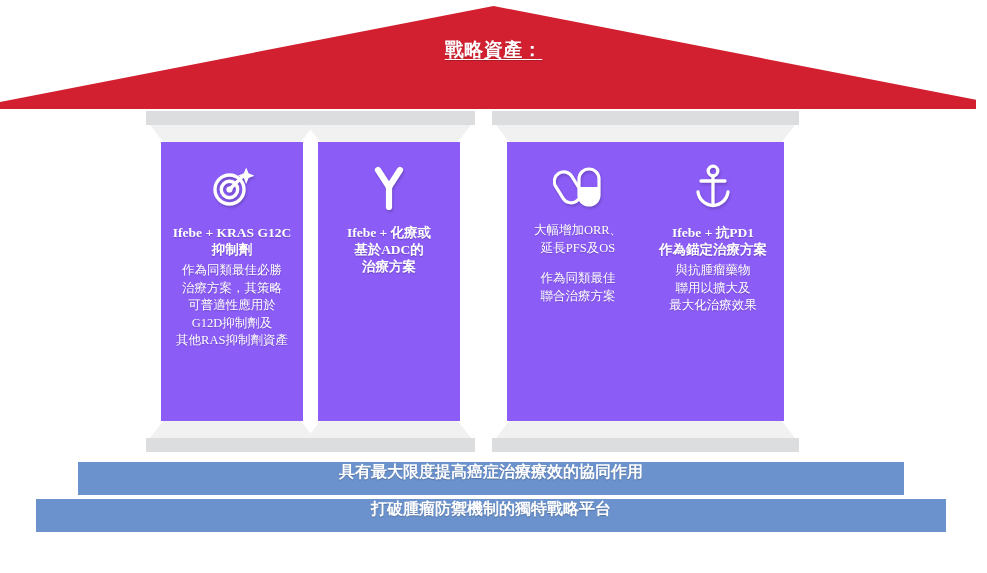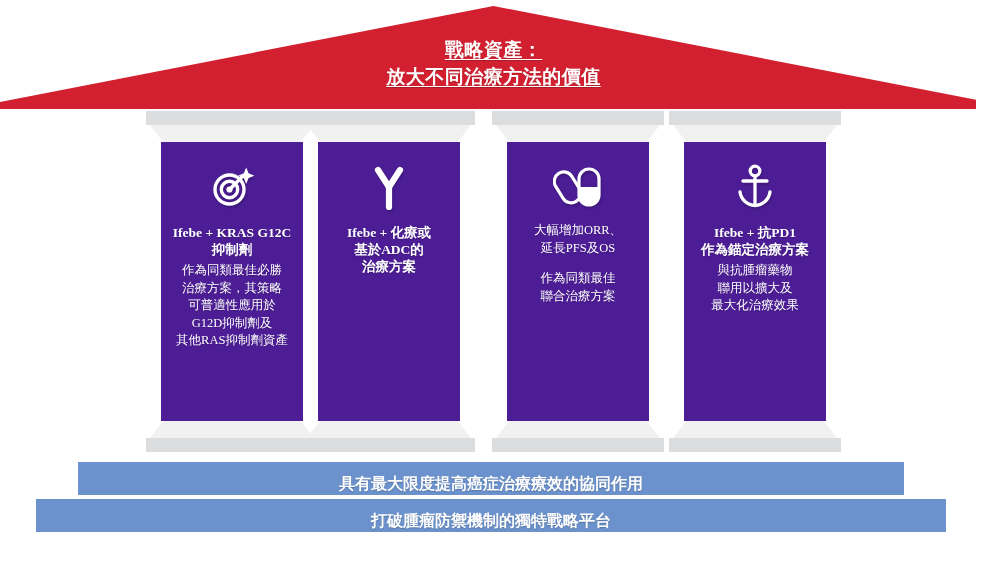--- a/index.html
+++ b/index.html
@@ -61,21 +61,21 @@
   
   .column {
     position: absolute;
     top: 111px;
     width: 176px;
     height: 343px;
   }
   .col-1 { left: 144px; }
   .col-2 { left: 301px; }
   .col-3 { left: 490px; }
-  .col-4 { left: 667px; }
+  .col-4 { left: 625px; }
 
   
   .cap-top {
     position: absolute;
     left: 2px;
     top: 0;
     width: 172px;
     height: 14px;
     background: #dcdddf;
   }
@@ -89,21 +89,21 @@
     background: #f1f1f1;
     clip-path: polygon(0 0, 100% 0, 92% 100%, 8% 100%);
   }
   
   .shaft {
     position: absolute;
     left: 17px;
     top: 31px;
     width: 142px;
     height: 279px;
-    background: #4c1d95;
+    background: #8b5cf6;
     color: #ffffff;
     box-sizing: border-box;
     padding: 0 4px;
     text-align: center;
   }
   
   .base-mid {
     position: absolute;
     left: 6px;
     top: 310px;
@@ -152,21 +152,21 @@
   .col-body .para {
     display: block;
   }
 
   
   .foundation {
     position: absolute;
     background: #6b92cc;
     color: #ffffff;
     display: flex;
-    align-items: flex-end;
+    align-items: flex-start;
     justify-content: center;
     font-weight: bold;
     text-shadow: 0 1px 1px rgba(0,0,0,0.22);
     box-sizing: border-box;
   }
   #found-1 {
     left: 78px;
     top: 462px;
     width: 826px;
     height: 33px;
@@ -192,21 +192,20 @@
 
 <div id="stage">
 
   <div id="pediment">
     <svg viewBox="0 0 987 103" xmlns="http://www.w3.org/2000/svg" aria-hidden="true">
       <polygon points="493.5,0 987,96 987,103 0,103 0,96" fill="#d32030"></polygon>
     </svg>
   </div>
   <div id="pediment-title">
     <span class="t-line">戰略資產：</span>
-    <span class="t-line">放大不同治療方法的價值</span>
   </div>
 
   <div class="architrave" style="left:0;top:109px;width:0;height:0;"></div>
 
   <div class="column col-1">
     <div class="cap-top"></div>
     <div class="cap-mid"></div>
     <div class="shaft">
       <div class="col-icon">
         <svg width="48" height="48" viewBox="0 0 48 48" xmlns="http://www.w3.org/2000/svg">

